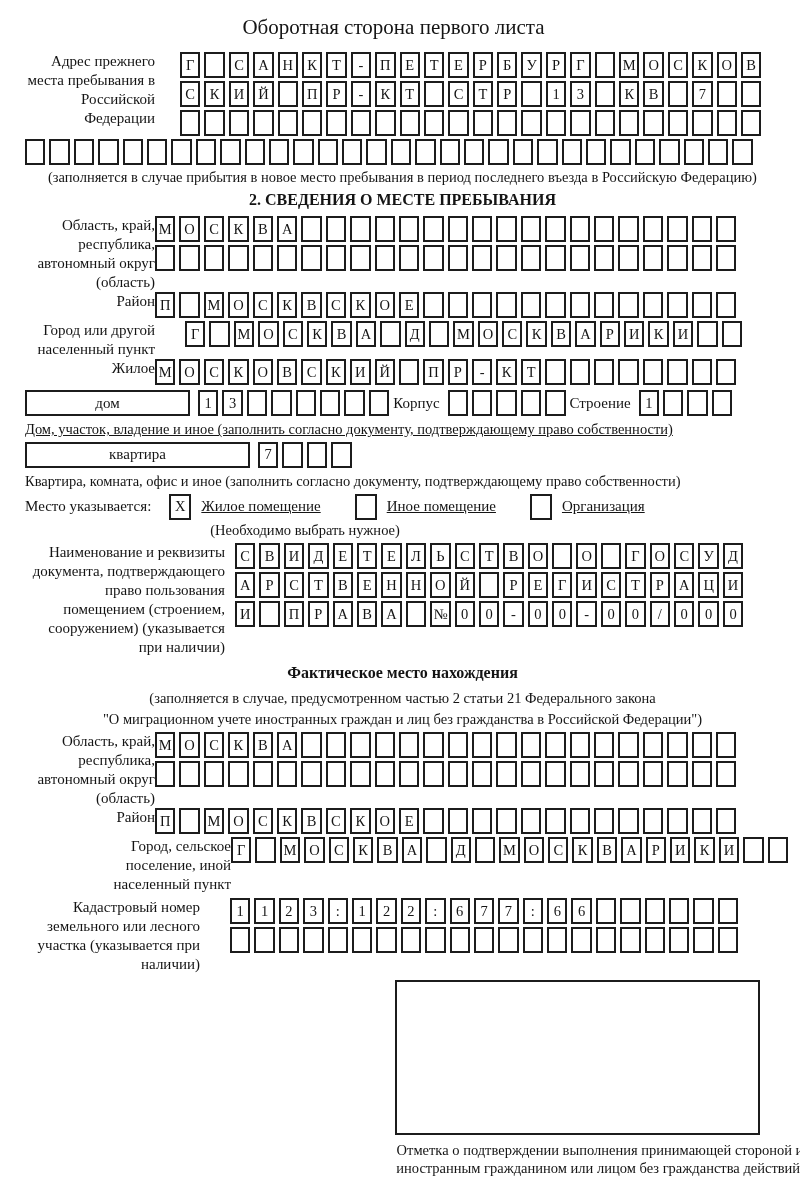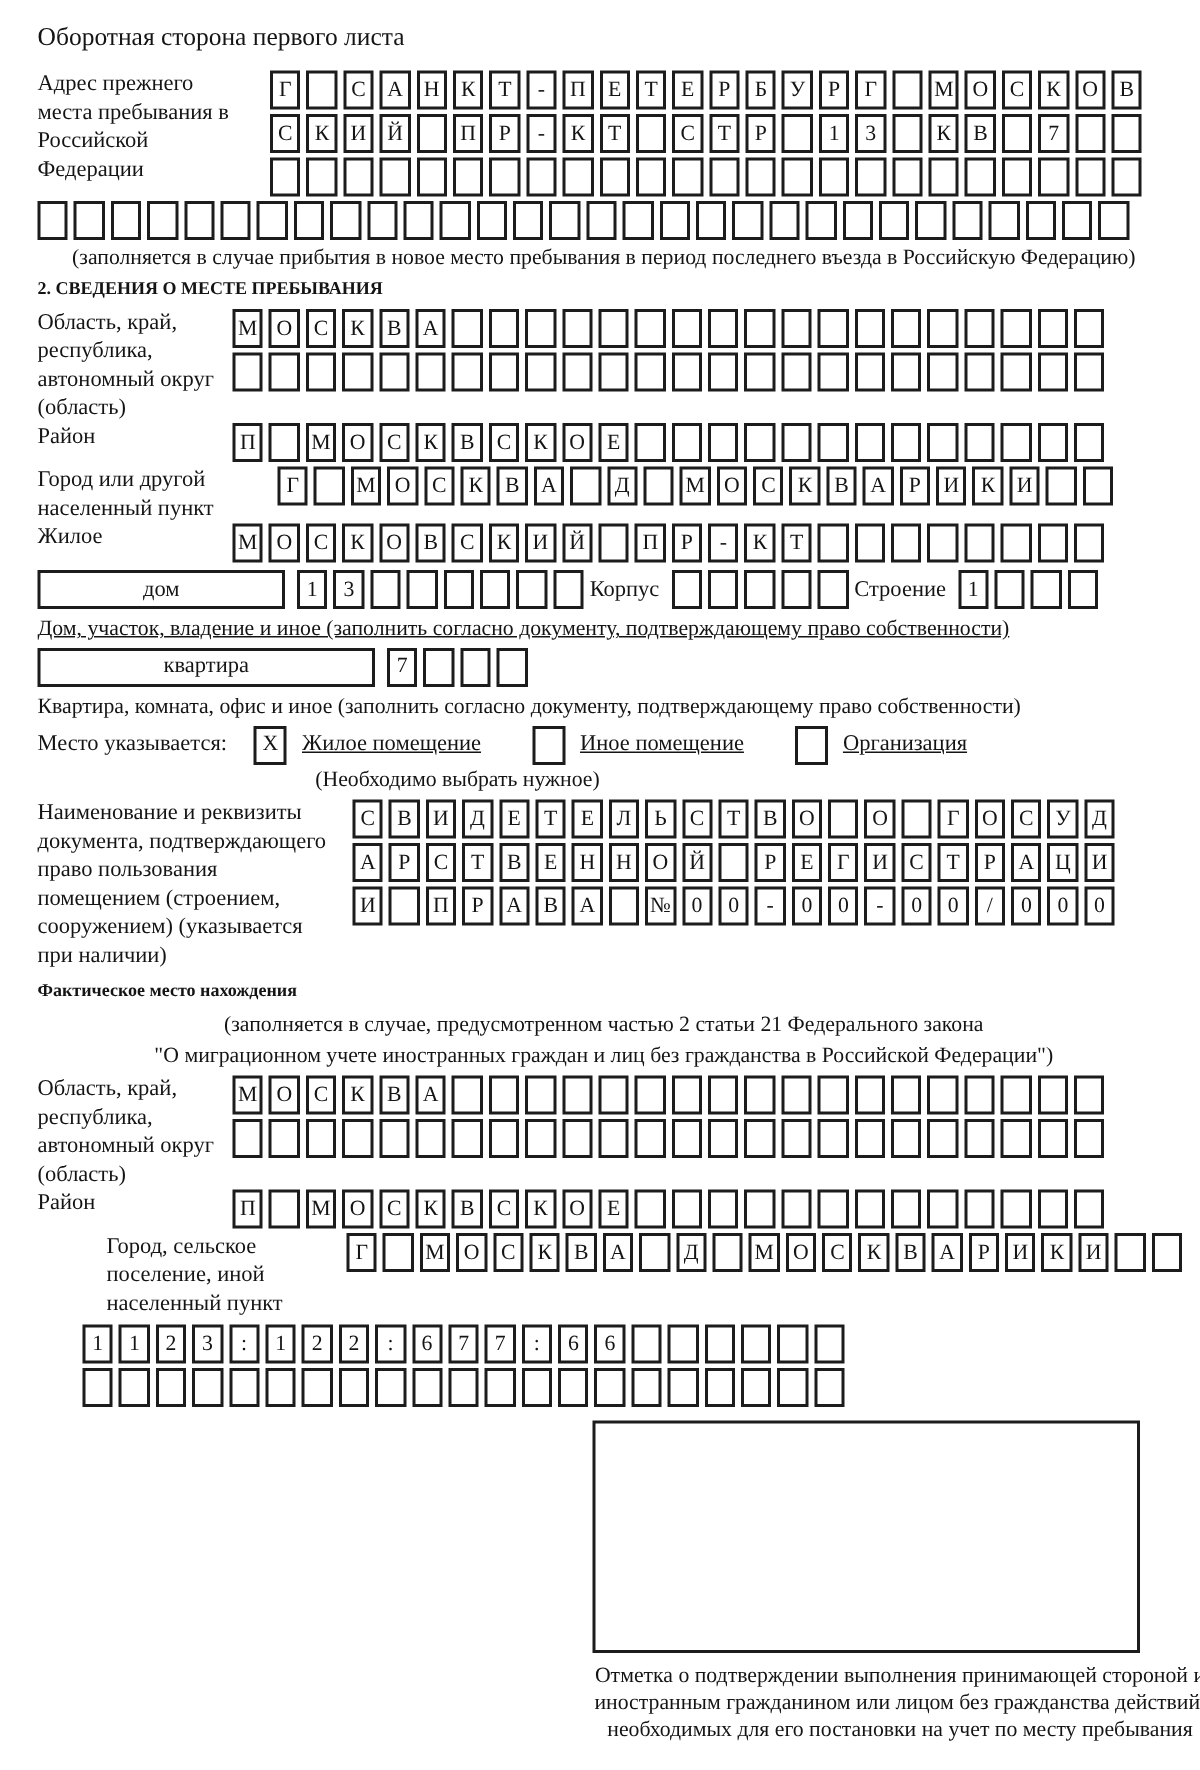--- a/index.html
+++ b/index.html
@@ -2,39 +2,39 @@
 <html lang="ru"><head>
 <meta charset="utf-8">
 <style>
   html,body{margin:0;padding:0;background:#fff;}
   body{
     width:800px;height:1180px;overflow:hidden;position:relative;
     font-family:"Liberation Serif","DejaVu Serif",serif;
     color:#141414;font-size:15px;line-height:1.25;
   }
   .page{padding:14px 20px 0 25px;}
-  .hdr{text-align:left;padding-right:18px;font-size:17px;}
-  .row{display:flex;align-items:flex-start;}
+  .hdr{text-align:center;padding-right:18px;font-size:21px;}
+  .row{display:flex;align-items:flex-start;text-align:right;}
   .lbl{flex:none;line-height:19px;}
   .w130{width:130px;}
   .w160{width:160px;margin-left:46px;}
   .w175{width:175px;}
   .w200{width:200px;}
   .gcol{flex:none;}
   .grid{display:flex;margin-bottom:3px;height:26px;}
   .cell,.cbox{
     flex:none;box-sizing:border-box;width:20.4px;height:26px;margin-right:4px;
     border:2px solid #1c1c1c;display:inline-flex;align-items:center;justify-content:center;
     font-size:14.5px;line-height:1;background:#fff;
   }
   .cbox{width:22px;}
   .indent25{margin-left:25px;}
   .indent30{margin-left:30px;}
   .note{font-size:14.5px;text-align:center;margin:1px 0 3px 0;}
-  .sec-title{font-weight:bold;text-align:left;font-size:12px;margin:4px 0 6px 0;}
+  .sec-title{font-weight:bold;text-align:center;font-size:16px;margin:4px 0 6px 0;}
   .boxlabel{
     flex:none;box-sizing:border-box;height:26px;border:2px solid #1c1c1c;
     display:inline-flex;align-items:center;justify-content:center;font-size:15px;margin-right:8px;
   }
   .bl165{width:165px;}
   .bl200{width:225px;}
   .inl{display:inline-flex;align-items:center;height:26px;margin-right:8px;white-space:nowrap;}
   .mt2{margin-top:2px;}.mt4{margin-top:4px;}.mt6{margin-top:6px;}.mt12{margin-top:12px;}
   .stamp-box{
     box-sizing:border-box;width:365px;height:155px;border:2px solid #1c1c1c;
@@ -574,20 +574,21 @@
           <div class="cell">И</div>
           <div class="cell">К</div>
           <div class="cell">И</div>
           <div class="cell"></div>
           <div class="cell"></div>
         </div>
     </div>
   </div>
 
   <div class="row mt4">
+    <div class="lbl w175">Кадастровый номер земельного или лесного участка (указывается при наличии)</div>
     <div class="gcol indent30">
       <div class="grid">
           <div class="cell">1</div>
           <div class="cell">1</div>
           <div class="cell">2</div>
           <div class="cell">3</div>
           <div class="cell">:</div>
           <div class="cell">1</div>
           <div class="cell">2</div>
           <div class="cell">2</div>

